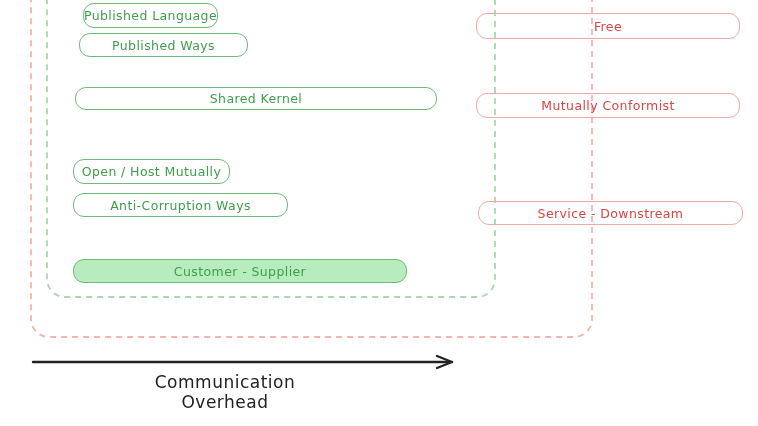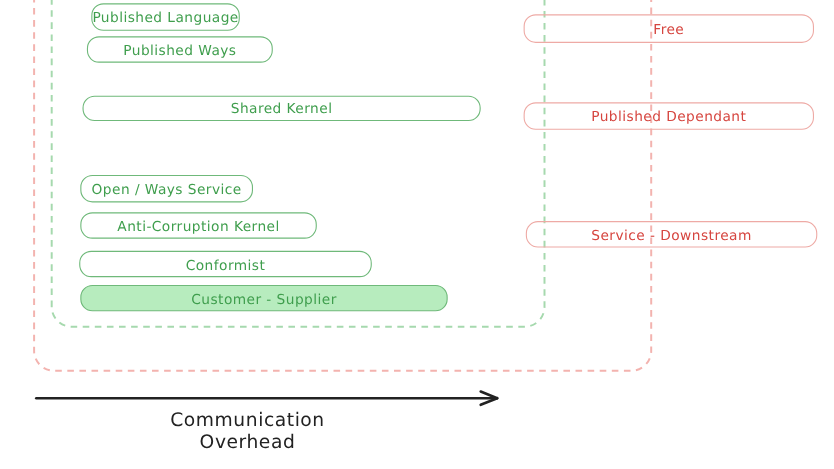--- a/index.html
+++ b/index.html
@@ -73,29 +73,28 @@
     </g>
   </svg>
 
   <div class="node gbox" style="left:83px;  top:3px;   width:135px; height:25px;">Published Language</div>
 
   <div class="node gbox" style="left:79px;  top:33px;  width:169px; height:24px;">Published Ways</div>
 
   <div class="node gbox" style="left:75px;  top:87px;  width:362px; height:23px;">Shared Kernel</div>
 
 
-  <div class="node gbox" style="left:73px;  top:159px; width:157px; height:25px;">Open / Ways Service</div>
+  <div class="node gbox" style="left:73px;  top:159px; width:157px; height:25px;">Open / Host Mutually</div>
 
-  <div class="node gbox" style="left:73px;  top:193px; width:215px; height:24px;">Anti-Corruption Kernel</div>
+  <div class="node gbox" style="left:73px;  top:193px; width:215px; height:24px;">Anti-Corruption Ways</div>
 
-  <div class="node gbox" style="left:72px;  top:228px; width:266px; height:24px;">Conformist</div>
 
   <div class="node gfill" style="left:73px;  top:259px; width:334px; height:24px;">Customer - Supplier</div>
 
   <div class="node rbox" style="left:476px; top:13px;  width:264px; height:26px;">Free</div>
 
-  <div class="node rbox" style="left:476px; top:93px;  width:264px; height:25px;">Published Dependant</div>
+  <div class="node rbox" style="left:476px; top:93px;  width:264px; height:25px;">Mutually Conformist</div>
 
   <div class="node rbox" style="left:478px; top:201px; width:265px; height:24px;">Service - Downstream</div>
 
   <div class="axis-label">Communication Overhead</div>
 
 </div>
 
 </body></html>

